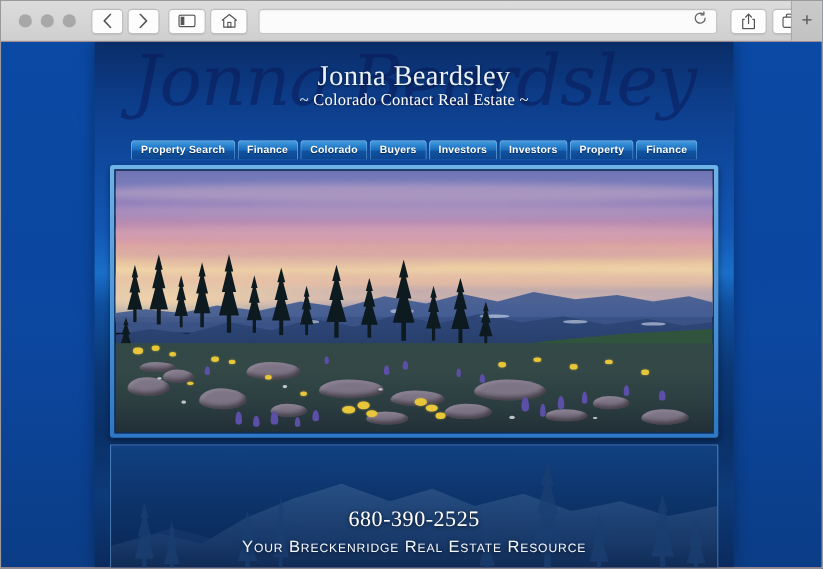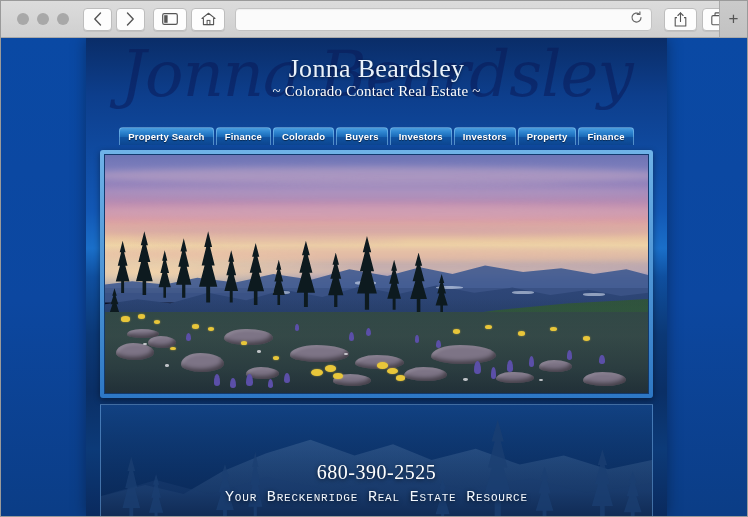--- a/index.html
+++ b/index.html
@@ -395,21 +395,21 @@
     color: #ffffff;
     letter-spacing: 0.5px;
     text-shadow: 0 1px 4px rgba(0,0,0,0.7);
     z-index: 4;
   }
   .footer-tagline {
     position: absolute;
     left: 0; right: 0;
     top: 84px;
     text-align: center;
-    font-family: Liberation Mono, monospace;
+    font-family: Liberation Sans, sans-serif;
     font-variant: small-caps;
     font-size: 15px;
     color: #f2f7fd;
     letter-spacing: 0.8px;
     text-shadow: 0 1px 4px rgba(0,0,0,0.7);
     z-index: 4;
   }
 </style>
 </head>
 <body>

